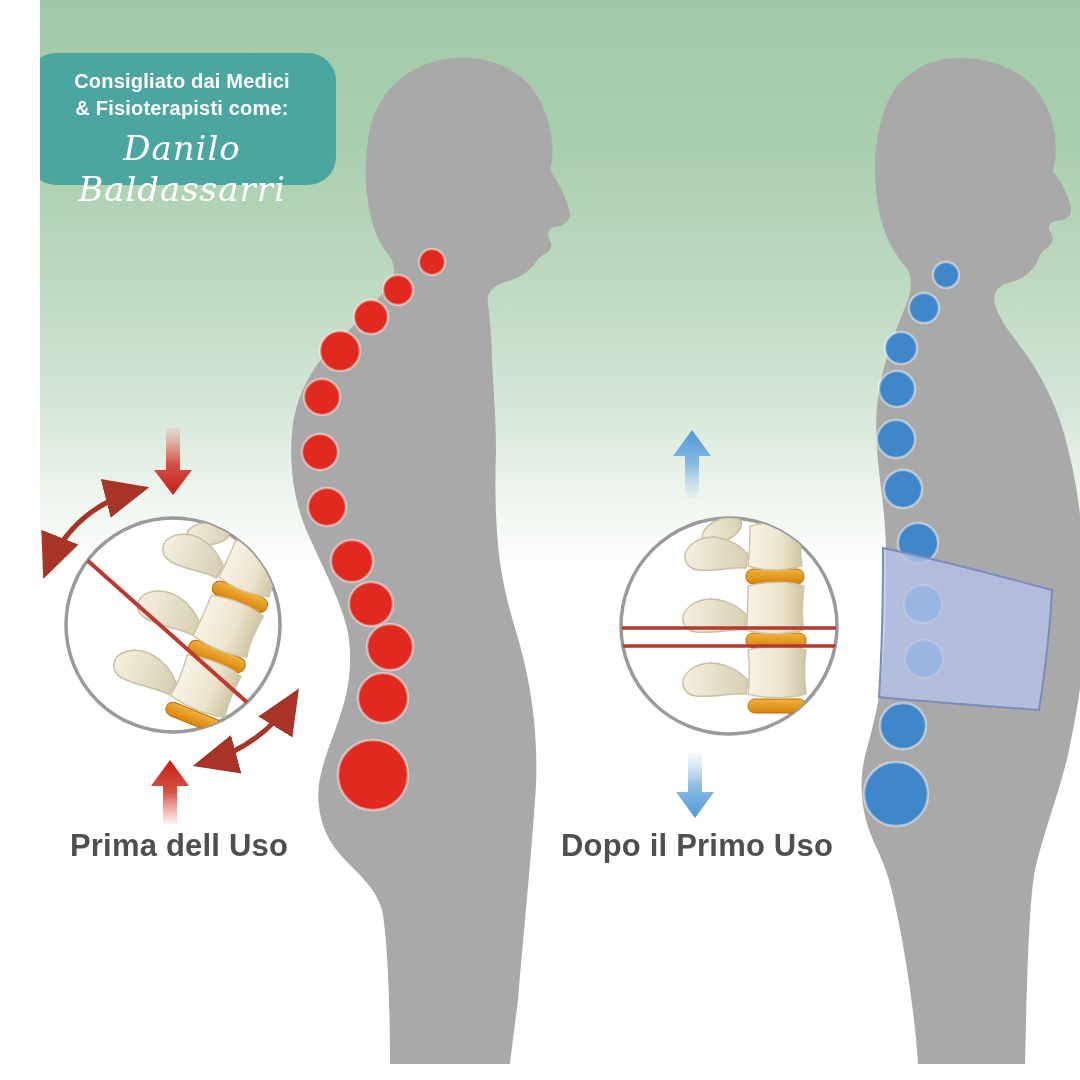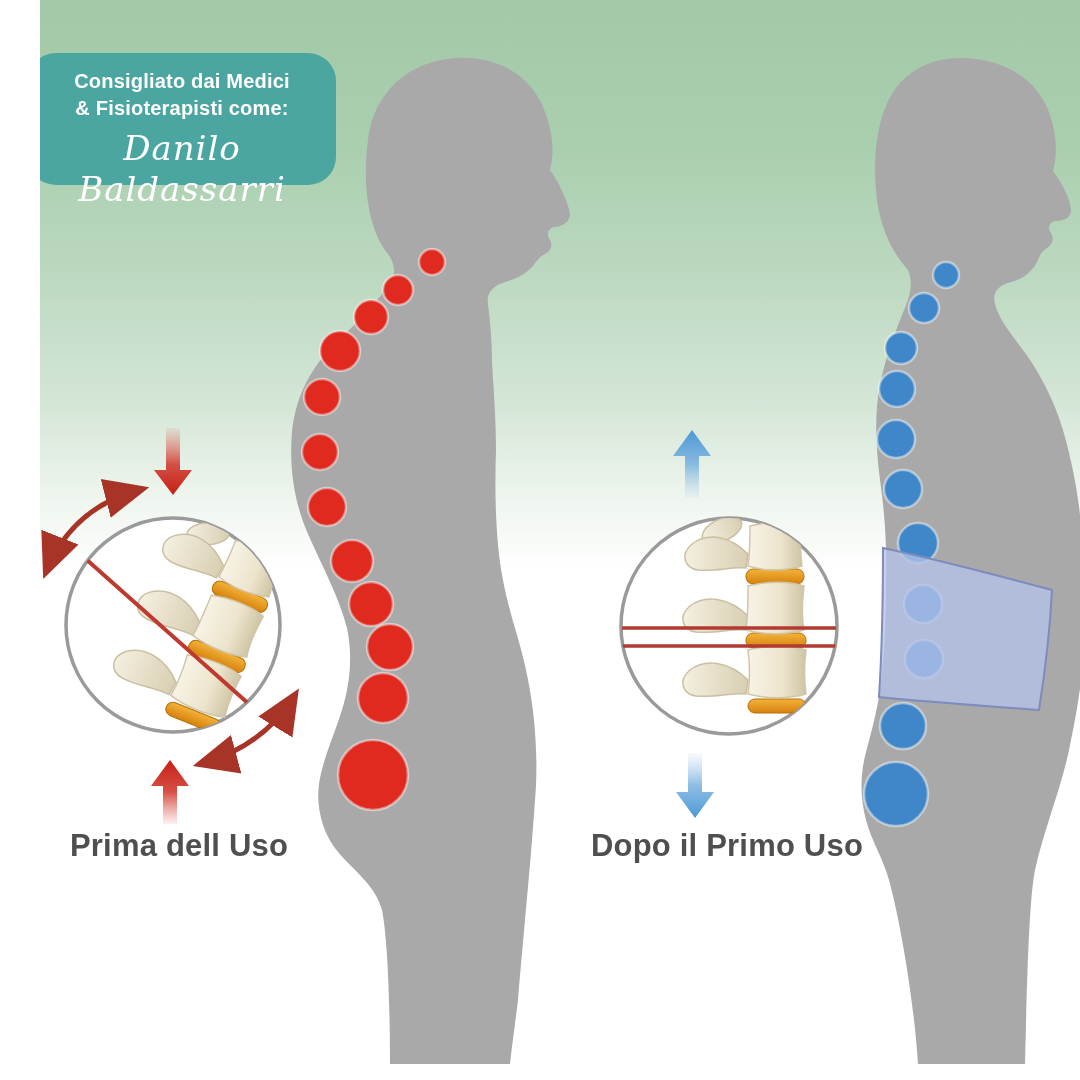--- a/index.html
+++ b/index.html
@@ -29,21 +29,21 @@
     font-family:"DejaVu Serif", cursive;
     font-style:italic;font-size:34px;line-height:1.2;
     margin-top:6px;letter-spacing:1px;
   }
   .label{
     position:absolute;top:828px;height:44px;
     color:#4f4f4f;font-size:31px;font-weight:bold;
     text-align:center;letter-spacing:.2px;
   }
   .label.before{left:-2px;width:282px;}
-  .label.after{left:546px;width:282px;}
+  .label.after{left:516px;width:282px;}
 </style>
 </head>
 <body>
 
 <div class="canvas">
 
   <svg class="scene" width="1080" height="1080" viewBox="0 0 1080 1080">
     <defs>
       <linearGradient id="gRedDown" x1="0" y1="428" x2="0" y2="495" gradientUnits="userSpaceOnUse">
         <stop offset="0" stop-color="#e2584c" stop-opacity="0.08"></stop>

